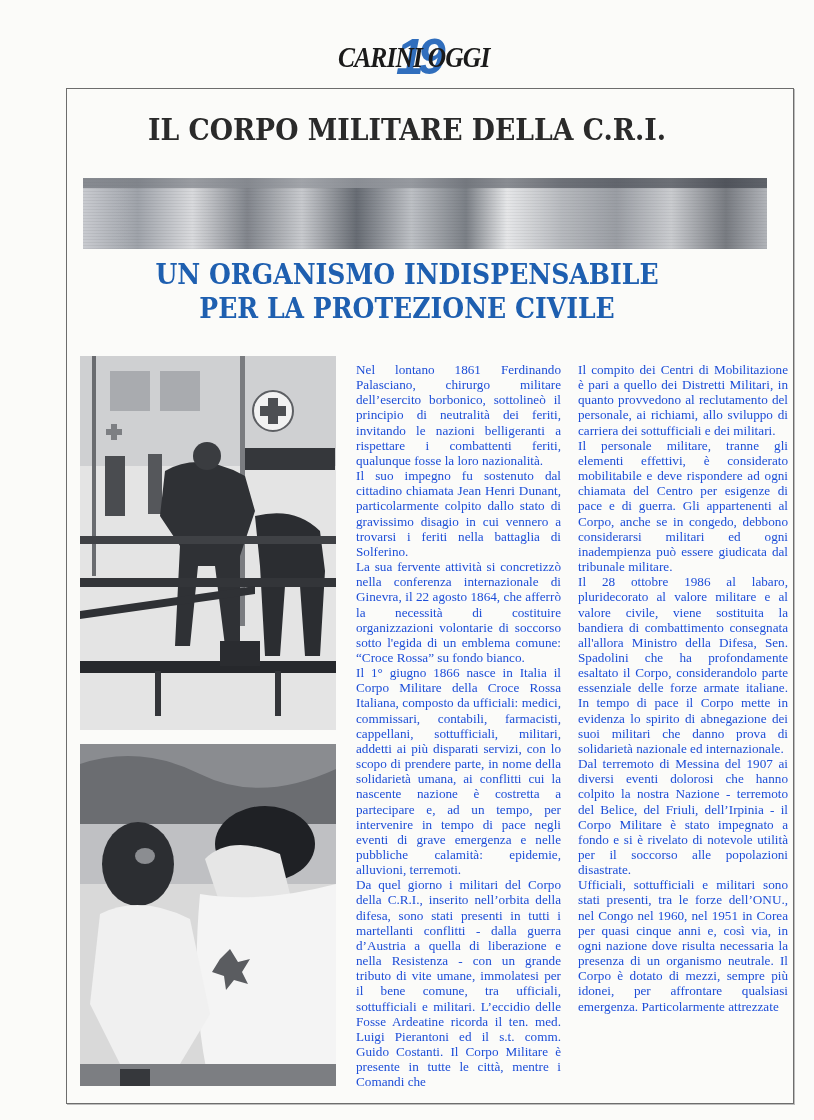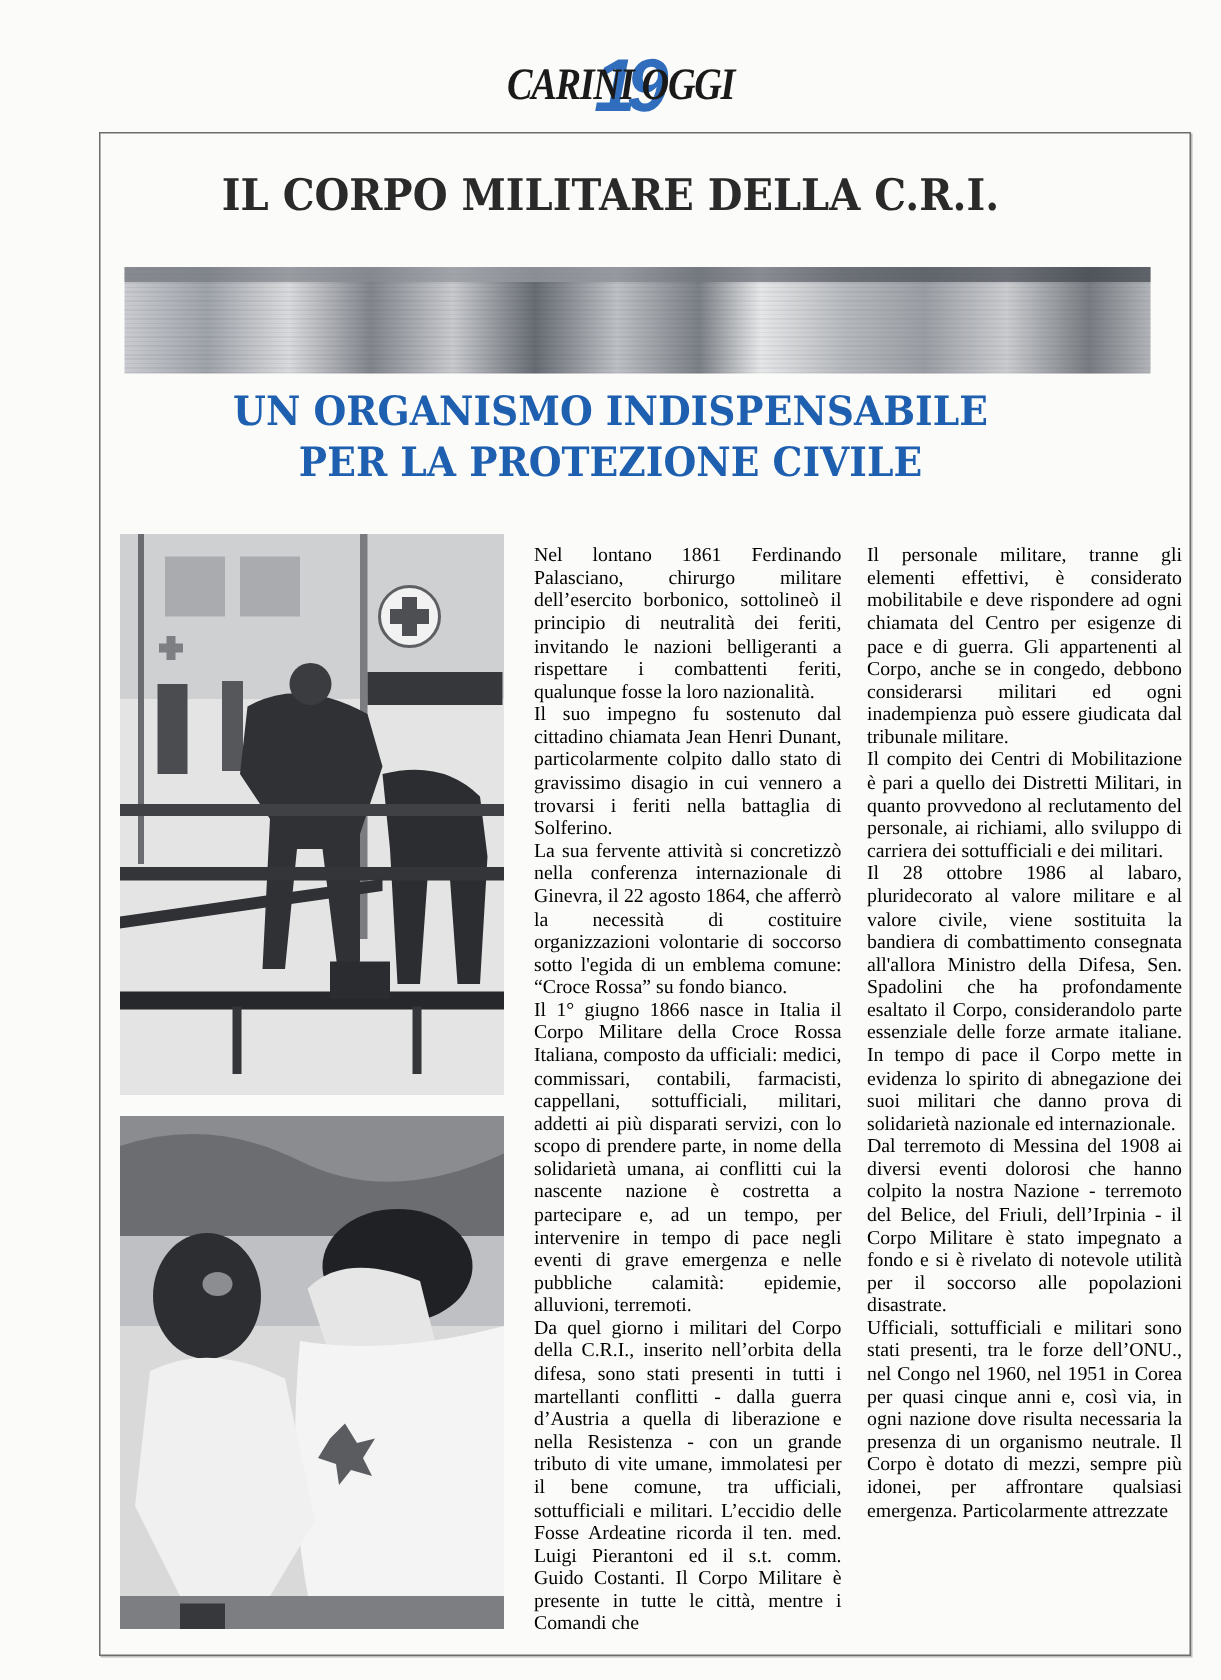--- a/index.html
+++ b/index.html
@@ -52,21 +52,21 @@
   }
   .photo {
     position:absolute; overflow:hidden;
     background:#e9e9e9;
   }
   .photo-top { left:80px; top:356px; width:256px; height:374px; }
   .photo-bottom { left:80px; top:744px; width:256px; height:342px; }
   .photo svg { position:absolute; left:0; top:0; width:100%; height:100%; }
   .col {
     position:absolute; top:362px; font-size:13.2px; line-height:15.15px;
-    text-align:justify; color:#000000;
+    text-align:justify; color:#1d4ed8;
   }
   .col1 { left:356px; width:205px; }
   .col2 { left:578px; width:210px; }
   .col p { margin:0; }
 </style>
 </head>
 <body>
 
 <div class="masthead">
   <span class="num">19</span>
@@ -135,18 +135,18 @@
 
 <div class="col col1">
   <p>Nel lontano 1861 Ferdinando Palasciano, chirurgo militare dell’esercito borbonico, sottolineò il principio di neutralità dei feriti, invitando le nazioni belligeranti a rispettare i combattenti feriti, qualunque fosse la loro nazionalità.</p>
   <p>Il suo impegno fu sostenuto dal cittadino chiamata Jean Henri Dunant, particolarmente colpito dallo stato di gravissimo disagio in cui vennero a trovarsi i feriti nella battaglia di Solferino.</p>
   <p>La sua fervente attività si concretizzò nella conferenza internazionale di Ginevra, il 22 agosto 1864, che afferrò la necessità di costituire organizzazioni volontarie di soccorso sotto l'egida di un emblema comune: “Croce Rossa” su fondo bianco.</p>
   <p>Il 1° giugno 1866 nasce in Italia il Corpo Militare della Croce Rossa Italiana, composto da ufficiali: medici, commissari, contabili, farmacisti, cappellani, sottufficiali, militari, addetti ai più disparati servizi, con lo scopo di prendere parte, in nome della solidarietà umana, ai conflitti cui la nascente nazione è costretta a partecipare e, ad un tempo, per intervenire in tempo di pace negli eventi di grave emergenza e nelle pubbliche calamità: epidemie, alluvioni, terremoti.</p>
   <p>Da quel giorno i militari del Corpo della C.R.I., inserito nell’orbita della difesa, sono stati presenti in tutti i martellanti conflitti - dalla guerra d’Austria a quella di liberazione e nella Resistenza - con un grande tributo di vite umane, immolatesi per il bene comune, tra ufficiali, sottufficiali e militari. L’eccidio delle Fosse Ardeatine ricorda il ten. med. Luigi Pierantoni ed il s.t. comm. Guido Costanti. Il Corpo Militare è presente in tutte le città, mentre i Comandi che</p>
 </div>
 
 <div class="col col2">
+  <p>Il compito dei Centri di Mobilitazione è pari a quello dei Distretti Militari, in quanto provvedono al reclutamento del personale, ai richiami, allo sviluppo di carriera dei sottufficiali e dei militari.</p>
   <p>Il personale militare, tranne gli elementi effettivi, è considerato mobilitabile e deve rispondere ad ogni chiamata del Centro per esigenze di pace e di guerra. Gli appartenenti al Corpo, anche se in congedo, debbono considerarsi militari ed ogni inadempienza può essere giudicata dal tribunale militare.</p>
-  <p>Il compito dei Centri di Mobilitazione è pari a quello dei Distretti Militari, in quanto provvedono al reclutamento del personale, ai richiami, allo sviluppo di carriera dei sottufficiali e dei militari.</p>
   <p>Il 28 ottobre 1986 al labaro, pluridecorato al valore militare e al valore civile, viene sostituita la bandiera di combattimento consegnata all'allora Ministro della Difesa, Sen. Spadolini che ha profondamente esaltato il Corpo, considerandolo parte essenziale delle forze armate italiane. In tempo di pace il Corpo mette in evidenza lo spirito di abnegazione dei suoi militari che danno prova di solidarietà nazionale ed internazionale.</p>
-  <p>Dal terremoto di Messina del 1908 ai diversi eventi dolorosi che hanno colpito la nostra Nazione - terremoto del Belice, del Friuli, dell’Irpinia - il Corpo Militare è stato impegnato a fondo e si è rivelato di notevole utilità per il soccorso alle popolazioni disastrate.</p>
+  <p>Dal terremoto di Messina del 1907 ai diversi eventi dolorosi che hanno colpito la nostra Nazione - terremoto del Belice, del Friuli, dell’Irpinia - il Corpo Militare è stato impegnato a fondo e si è rivelato di notevole utilità per il soccorso alle popolazioni disastrate.</p>
   <p>Ufficiali, sottufficiali e militari sono stati presenti, tra le forze dell’ONU., nel Congo nel 1960, nel 1951 in Corea per quasi cinque anni e, così via, in ogni nazione dove risulta necessaria la presenza di un organismo neutrale. Il Corpo è dotato di mezzi, sempre più idonei, per affrontare qualsiasi emergenza. Particolarmente attrezzate</p>
 </div>
 
 </body></html>

